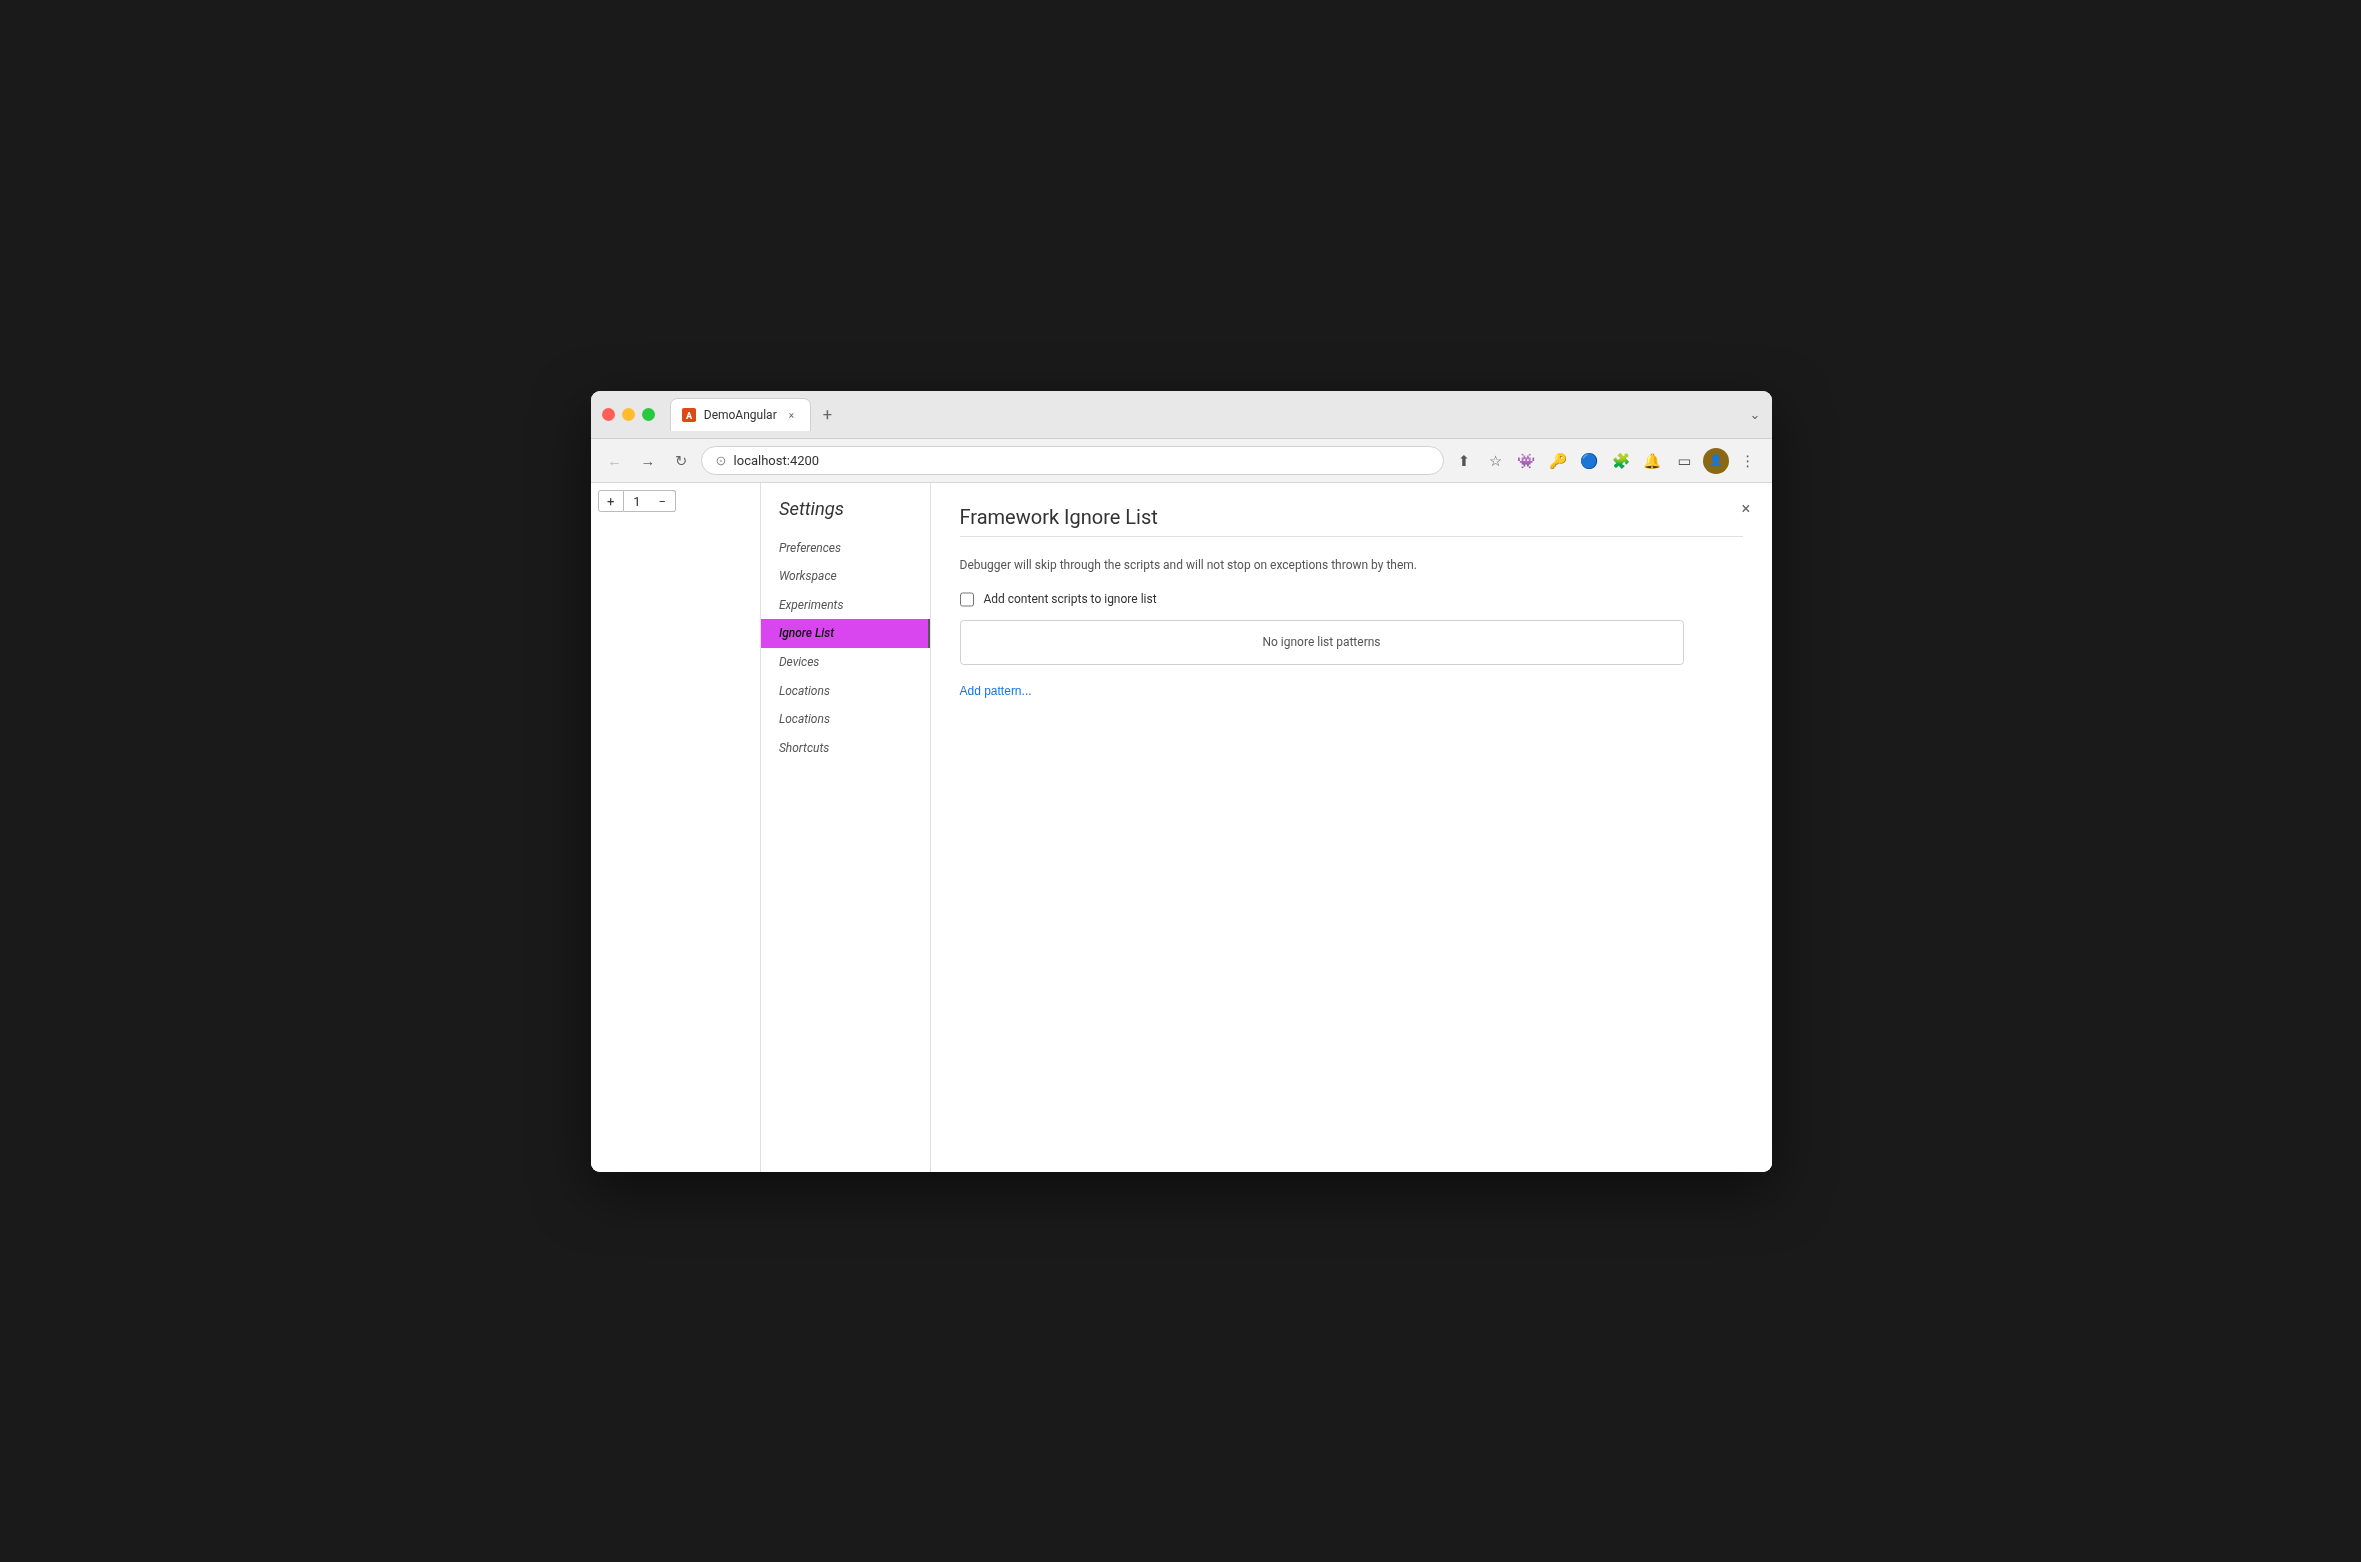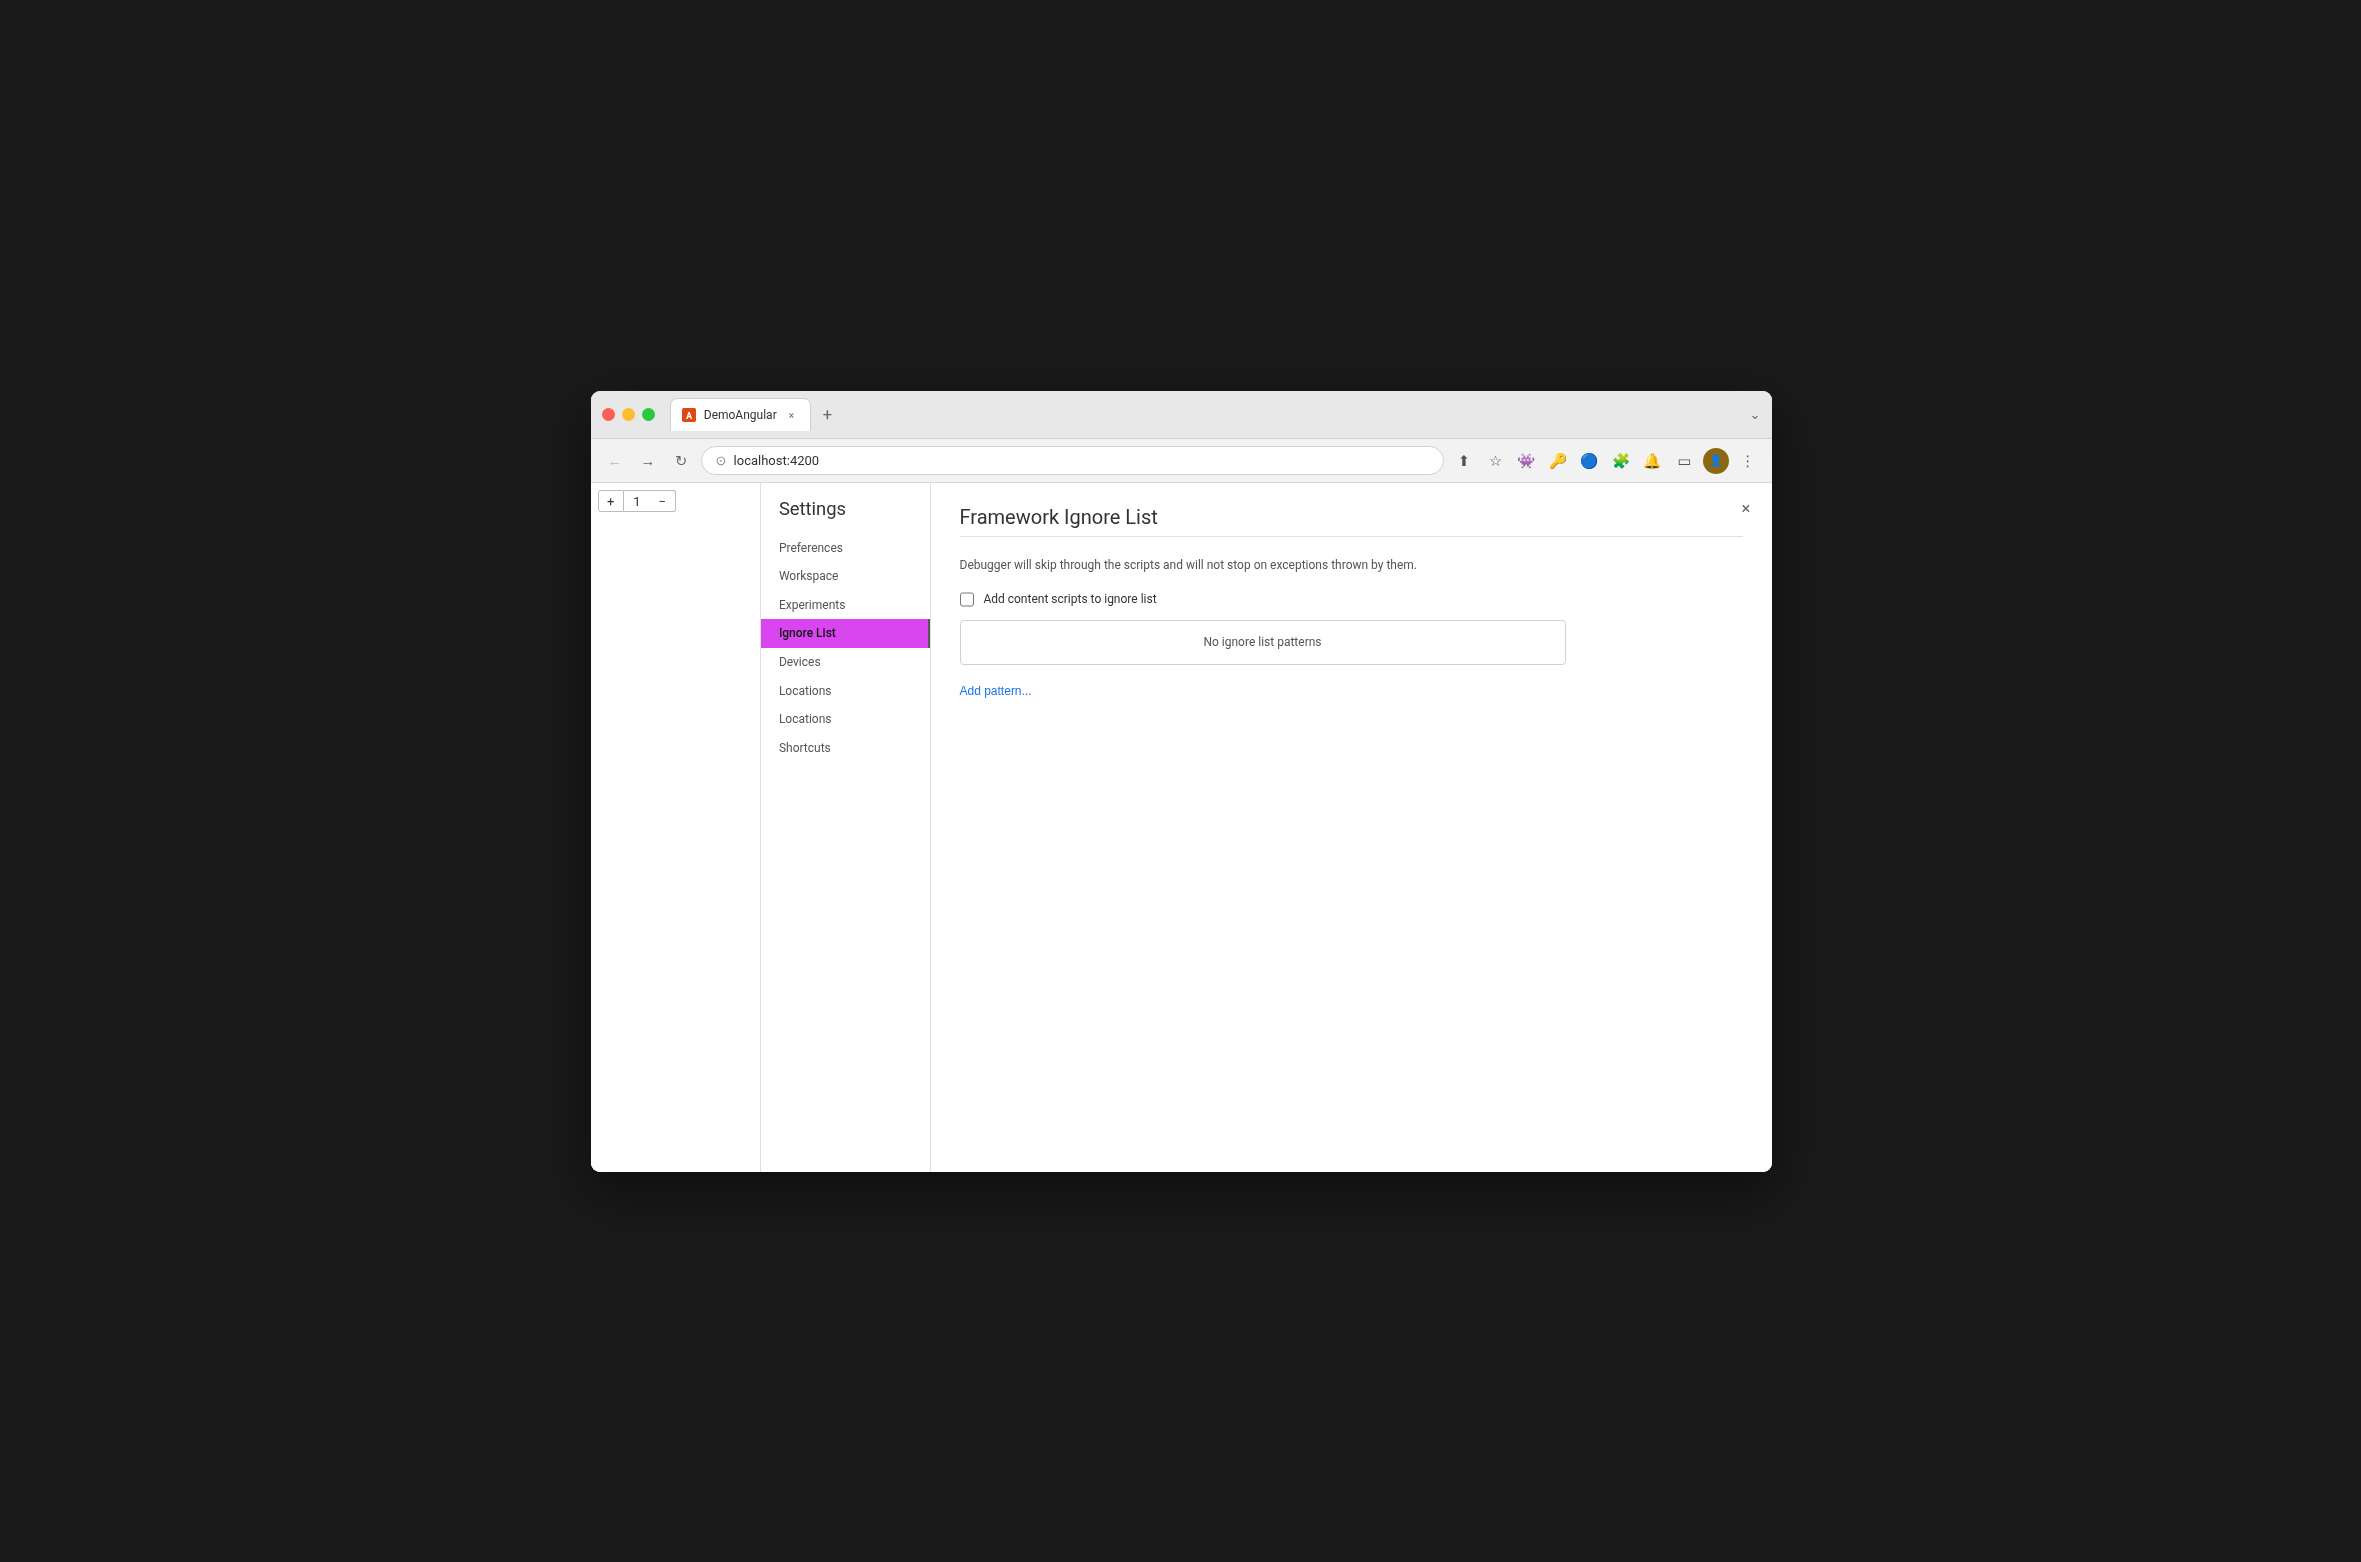--- a/index.html
+++ b/index.html
@@ -237,20 +237,21 @@
       flex: 1;
       overflow: hidden;
     }
 
     
     .settings-sidebar {
       width: 170px;
       border-right: 0.9px solid #e0e0e0;
       padding: 14.7px 0;
       flex-shrink: 0;
+      font-style: italic;
     }
 
     .settings-title {
       font-size: 18.4px;
       font-weight: 400;
       color: #333;
       padding: 0 18.4px 14.7px 18.4px;
     }
 
     .settings-nav-item {
@@ -340,21 +341,21 @@
     }
 
     .patterns-box {
       border: 0.9px solid #d0d0d0;
       border-radius: 3.7px;
       padding: 14.7px;
       text-align: center;
       font-size: 12px;
       color: #555;
       margin-bottom: 14.7px;
-      width: 606px;
+      width: 724px;
     }
 
     .add-pattern-btn {
       background: transparent;
       border: none;
       color: #1a73e8;
       font-size: 12px;
       cursor: pointer;
       padding: 3.7px 0;
     }

